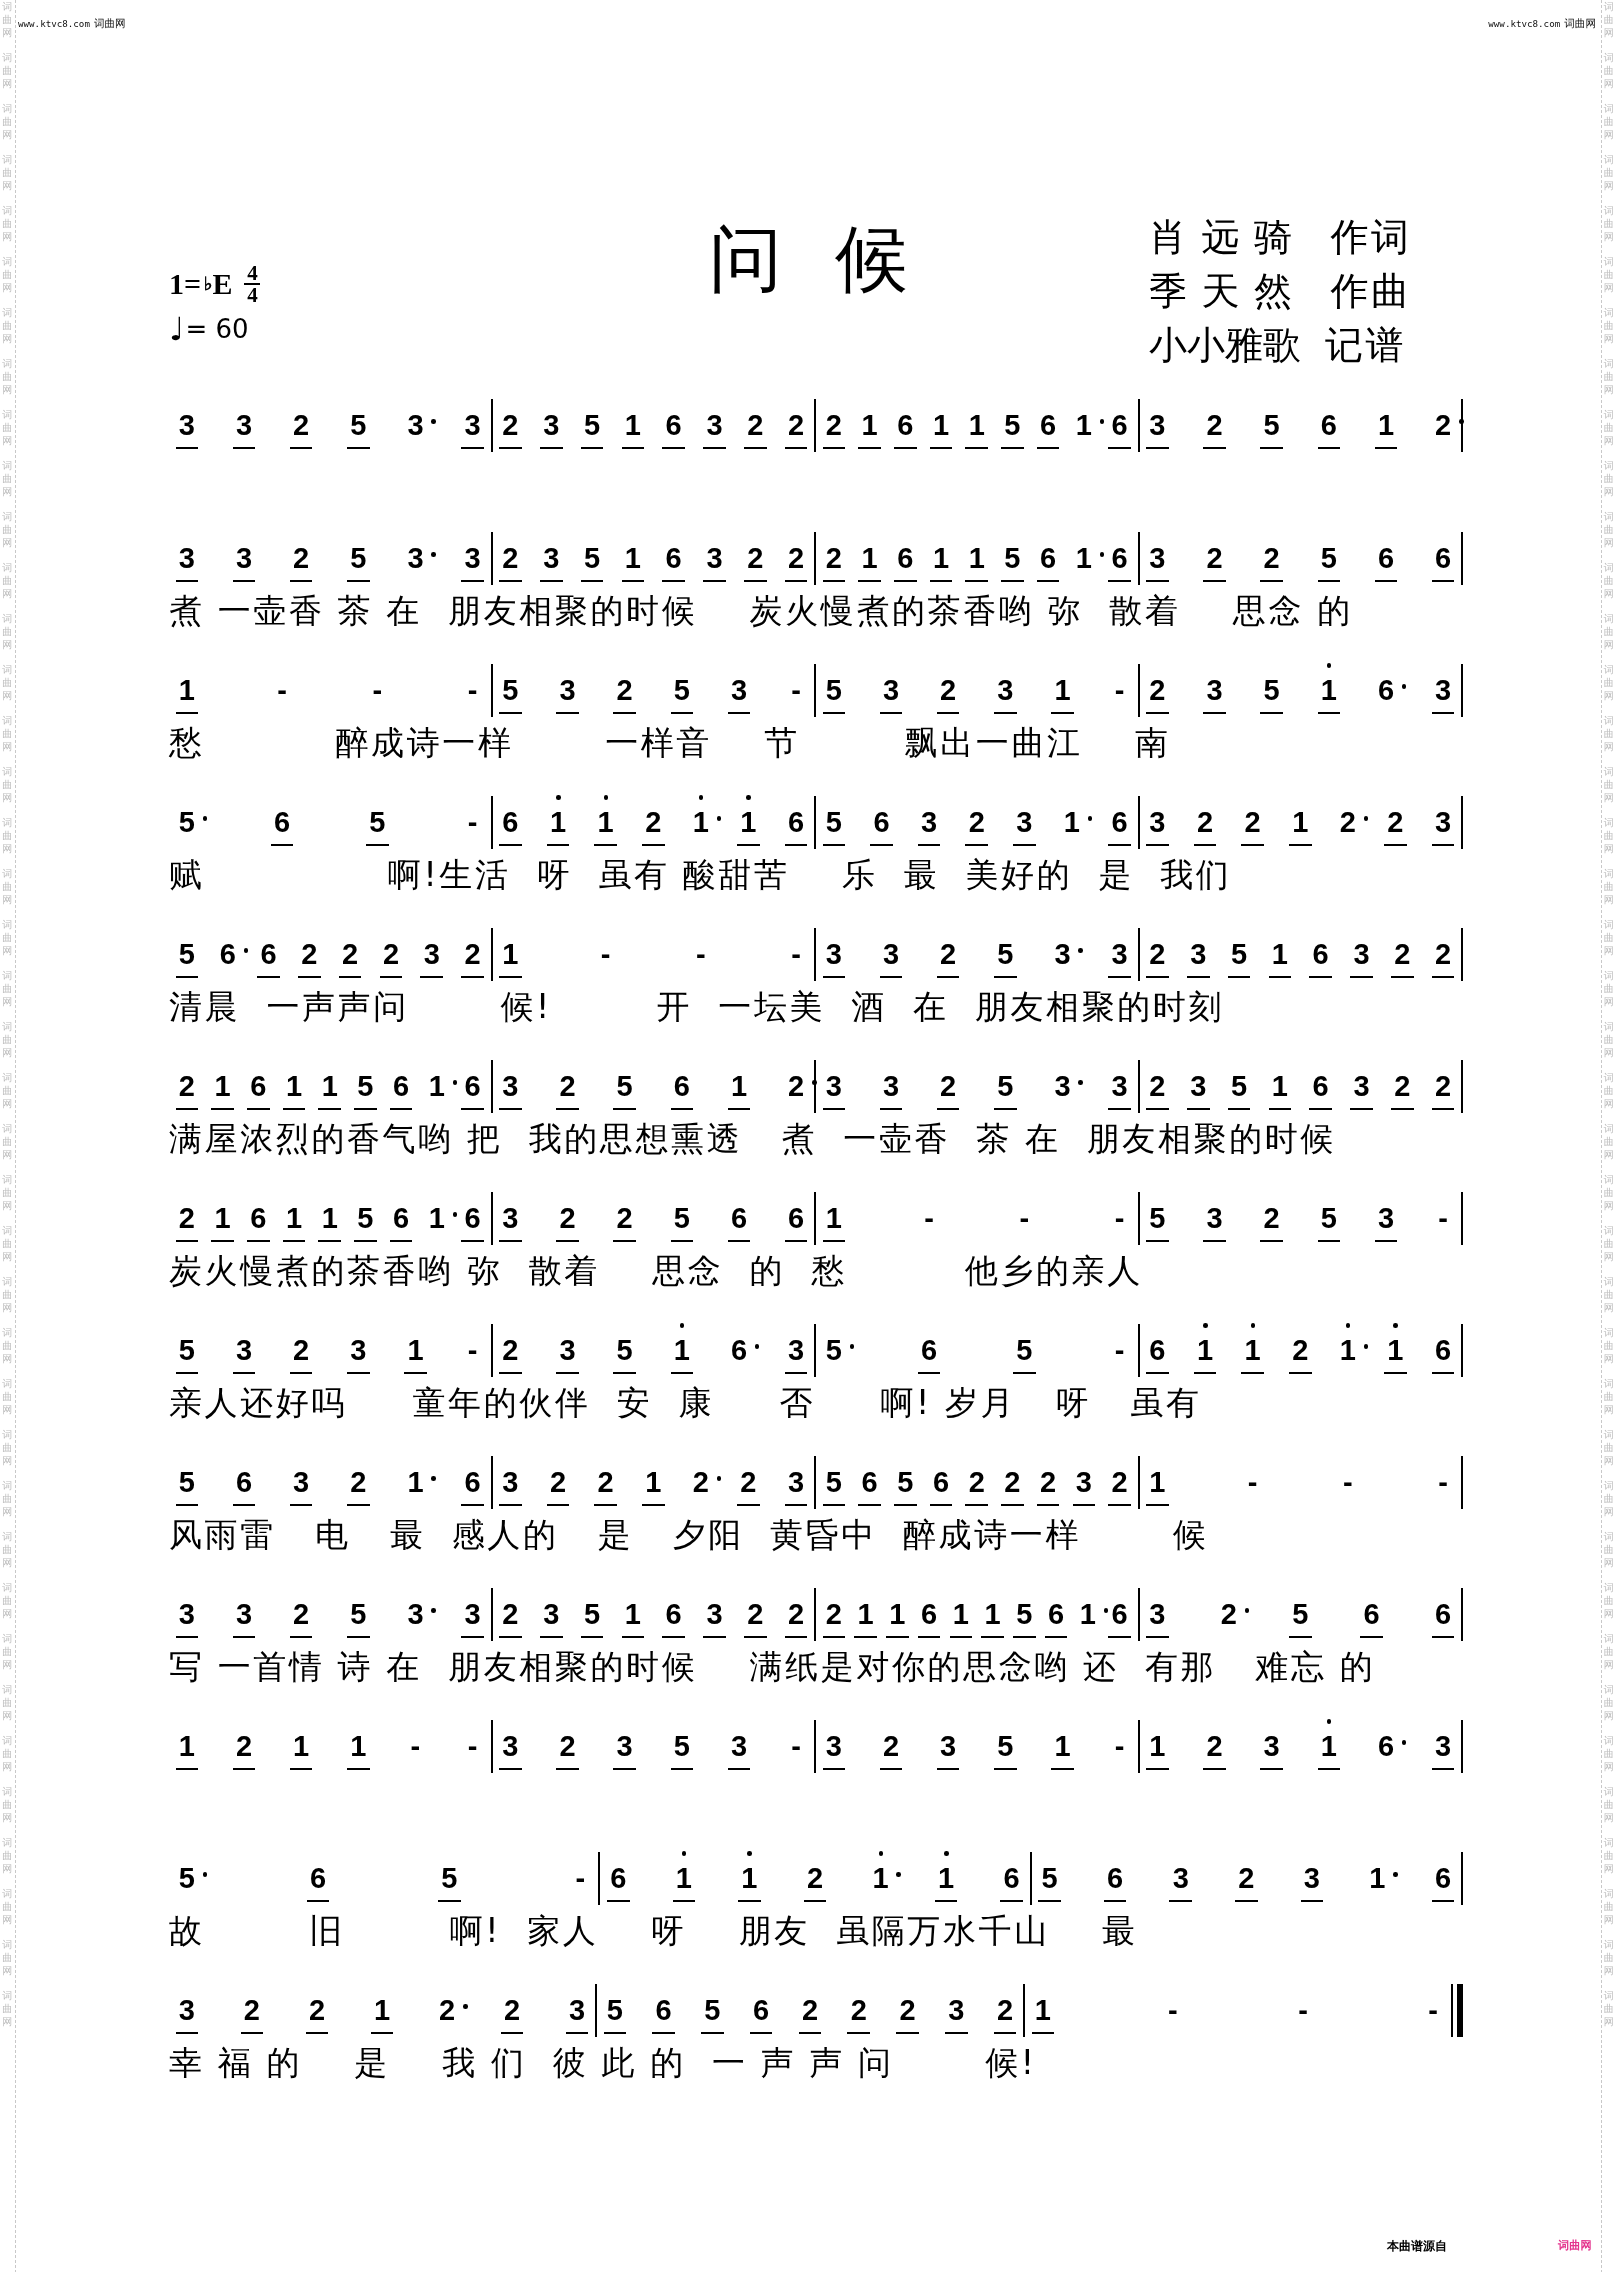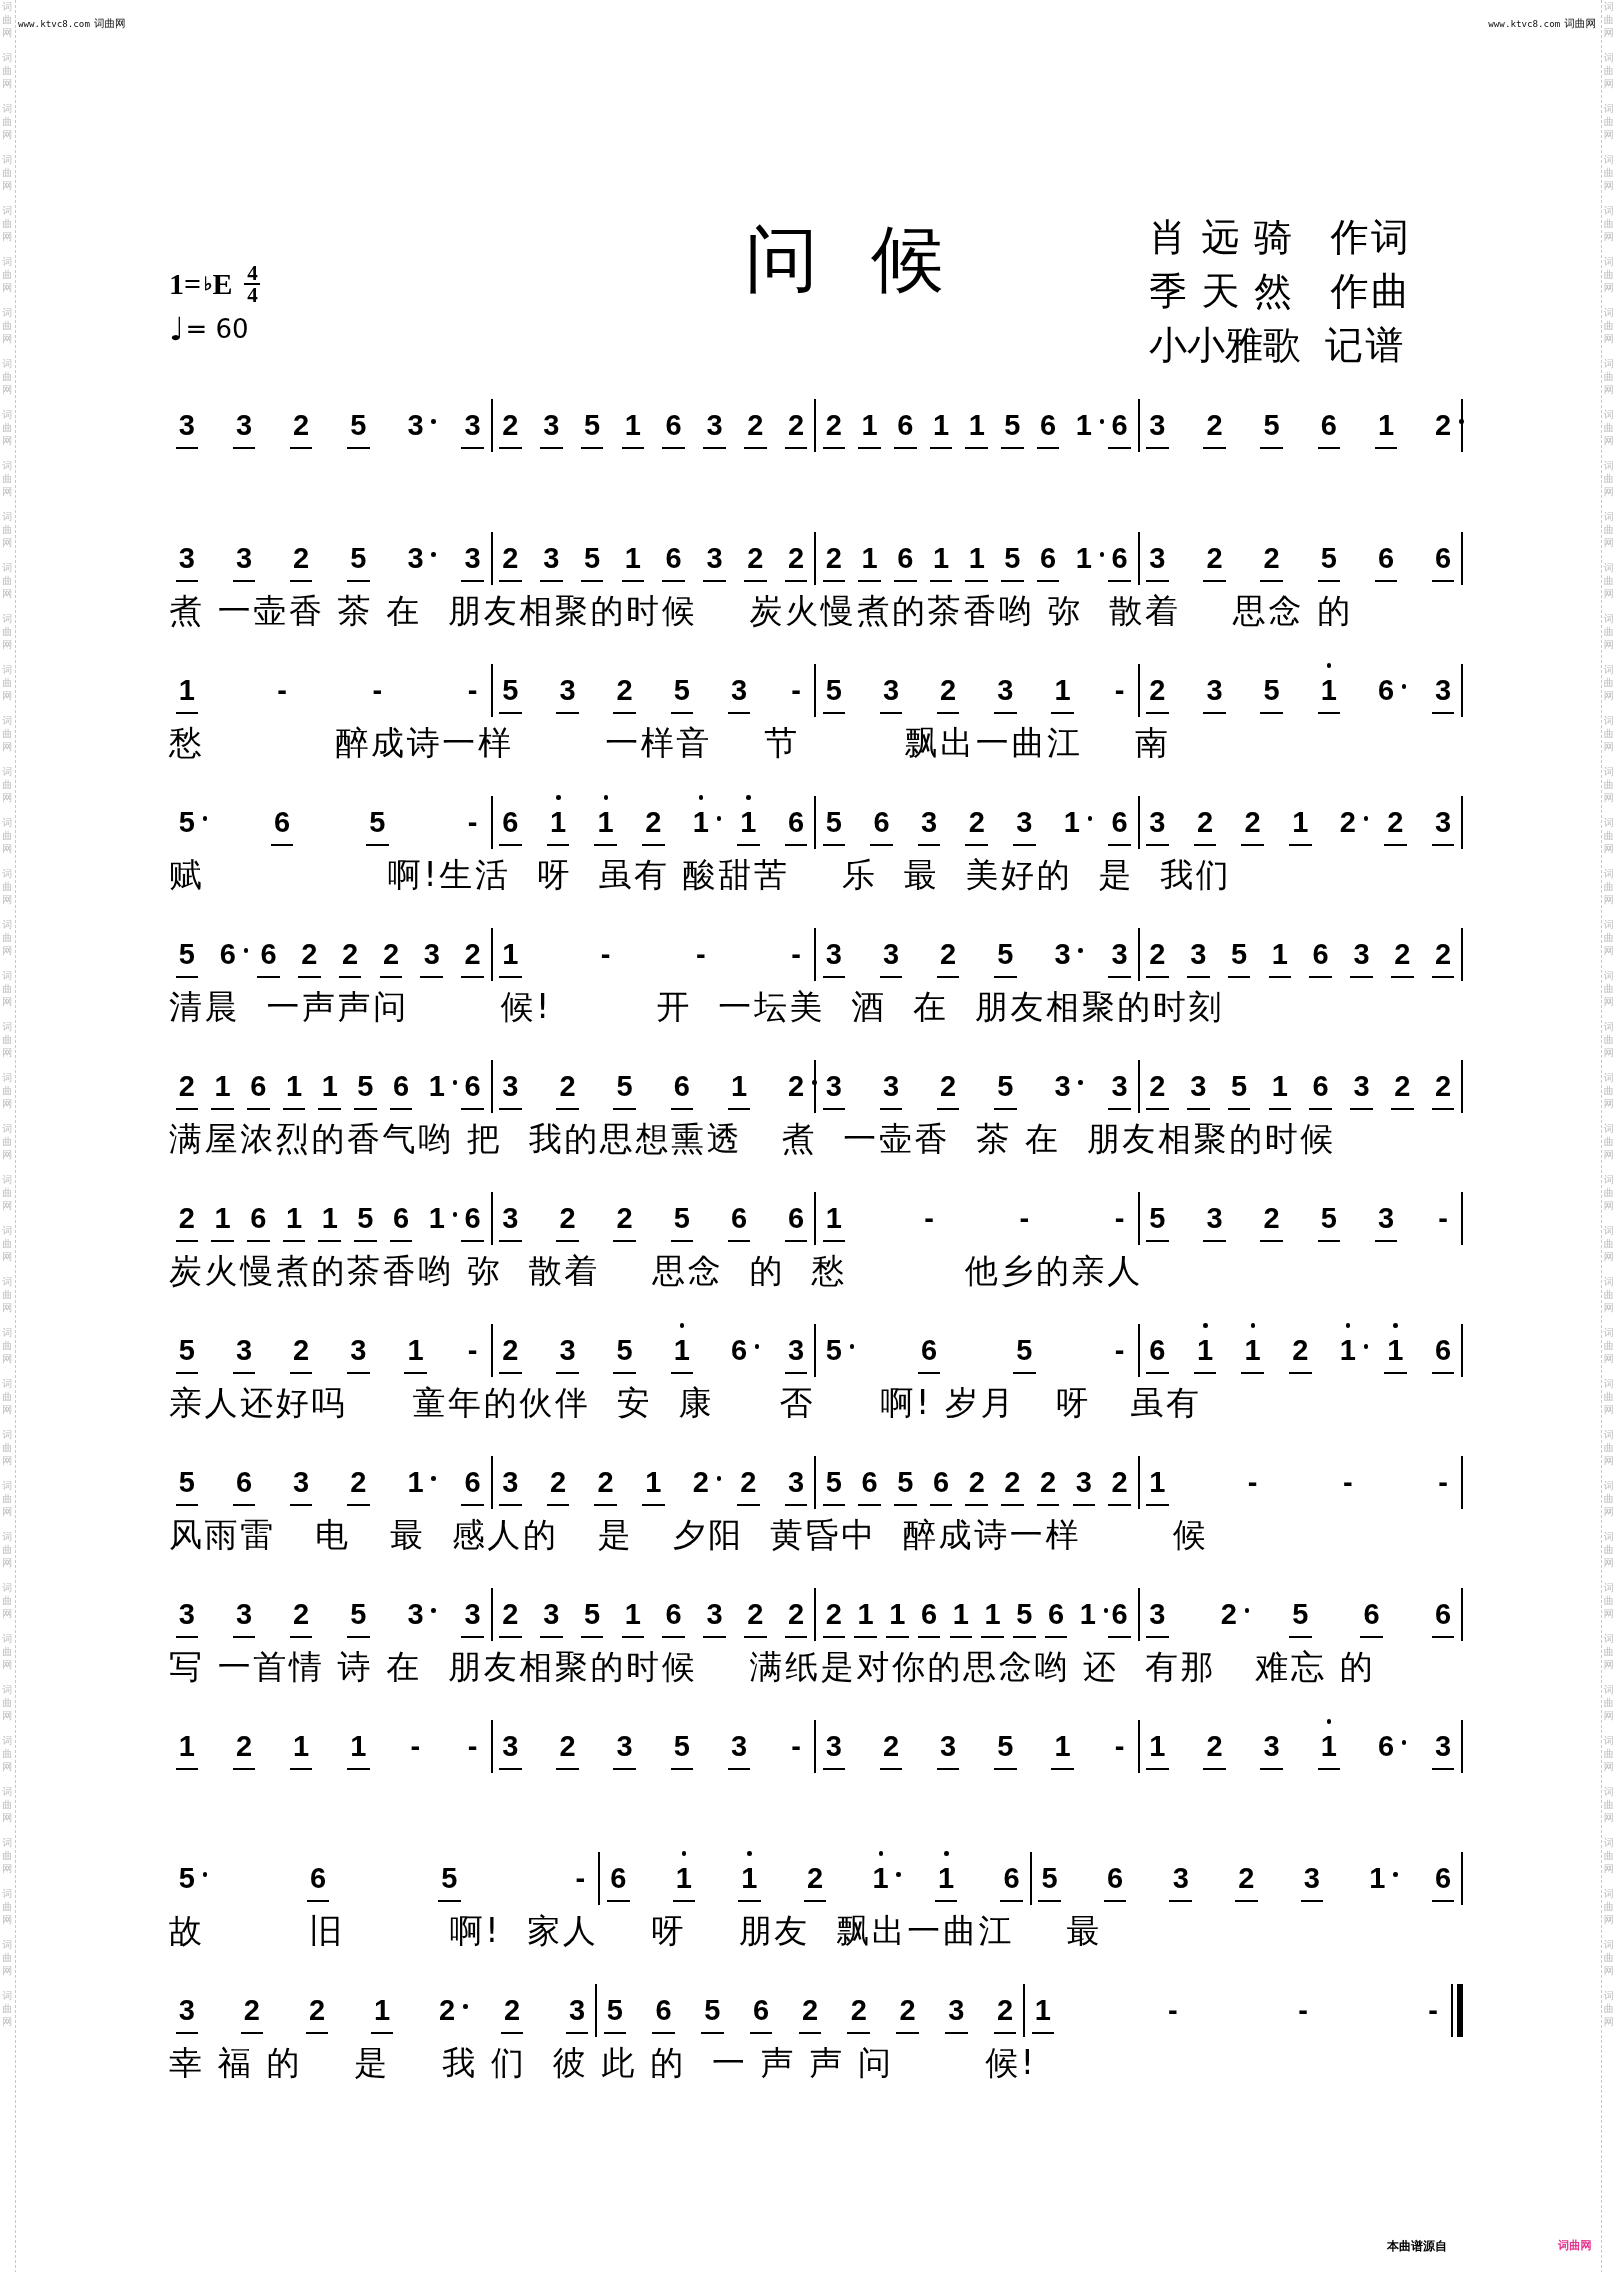--- a/index.html
+++ b/index.html
@@ -15,21 +15,21 @@
                       text-align:center; margin-bottom:0; }
   .margin-strip .wm-group { margin-bottom:12px; }
 
   .site-header { position:absolute; top:17px; font-size:9.2px; color:#111;
                  font-family:"DejaVu Sans Mono","Liberation Mono",monospace; }
   .site-header.left { left:18px; }
   .site-header.right { right:20px; }
   .site-header .cn { font-family:"DejaVu Sans",sans-serif; font-size:10.6px; margin-left:4px; }
 
   .title { position:absolute; left:709px; top:173px; font-size:73px; letter-spacing:53px;
-           font-weight:normal; line-height:1;margin-left:36px; }
+           font-weight:normal; line-height:1; }
 
   .credits { position:absolute; left:1149px; top:210px; font-size:38px; line-height:54px;
              font-family:"DejaVu Serif","Liberation Serif",serif; }
   .credits .row { display:flex; gap:8px; white-space:nowrap; }
   .credits .name { letter-spacing:14.5px; }
   .credits .role { margin-left:16px; letter-spacing:2.6px; }
 
   .key-sig { position:absolute; left:169px; top:263px; font-size:30px; font-weight:bold;
              font-family:"Liberation Serif",serif; display:flex; align-items:center; }
   .key-sig .flat { font-size:18.5px; vertical-align:super; margin-left:2.6px; }
@@ -1004,21 +1004,21 @@
           <span class="note ul1">5</span>
           <span class="note ul1">6</span>
           <span class="note ul1">3</span>
           <span class="note ul1">2</span>
           <span class="note ul1">3</span>
           <span class="note">1<span class="aug"></span></span>
           <span class="note ul1">6</span>
         </div>
         <span class="barline"></span>
       </div>
-      <div class="lyrics-line">故        旧        啊!  家人    呀    朋友  飘出一曲江    最</div>
+      <div class="lyrics-line">故        旧        啊!  家人    呀    朋友  虽隔万水千山    最</div>
     </div>
     <div class="system" style="height: 132px;">
       <div class="notes-line">
         <div class="measure">
           <span class="note ul1">3</span>
           <span class="note ul1">2</span>
           <span class="note ul1">2</span>
           <span class="note ul1">1</span>
           <span class="note">2<span class="aug"></span></span>
           <span class="note ul1">2</span>

